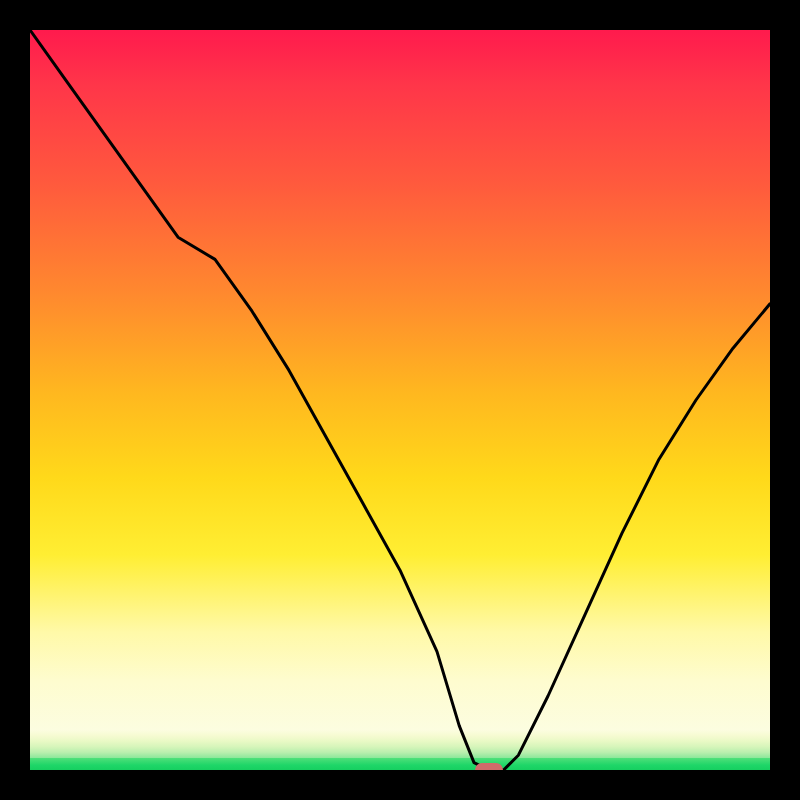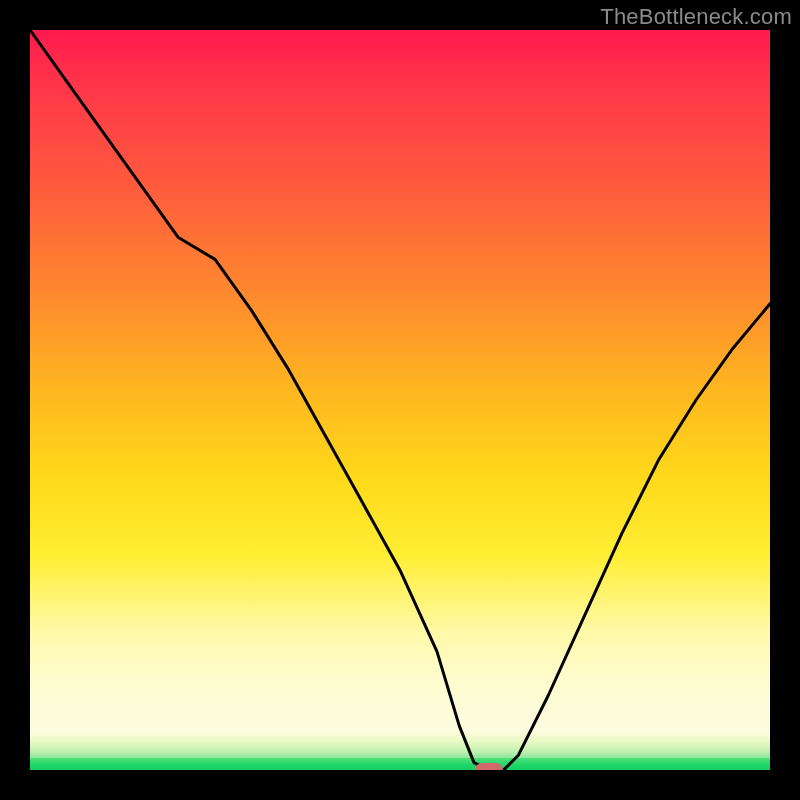--- a/index.html
+++ b/index.html
@@ -99,21 +99,20 @@
     color: #8a8a8a;
     font-size: 22px;
     letter-spacing: 0.2px;
     user-select: none;
   }
 </style>
 </head>
 <body>
 
 <div class="frame">
-  <div class="watermark">TheBottleneck.com</div>
 
   <div class="plot">
     <div class="grad-main"></div>
     <div class="grad-band"></div>
     <div class="grad-floor"></div>
 
     <svg class="curve" viewBox="0 0 740 740" preserveAspectRatio="none">
       <path fill="none" stroke="#000" stroke-width="3" stroke-linejoin="round" stroke-linecap="round" d="M 0.0 0.0 L 37.0 51.8 L 74.0 103.6 L 111.0 155.4 L 148.0 207.2 L 185.0 229.4 L 222.0 281.2 L 259.0 340.4 L 296.0 407.0 L 333.0 473.6 L 370.0 540.2 L 407.0 621.6 L 429.2 695.6 L 444.0 732.6 L 458.8 740.0 L 473.6 740.0 L 488.4 725.2 L 518.0 666.0 L 555.0 584.6 L 592.0 503.2 L 629.0 429.2 L 666.0 370.0 L 703.0 318.2 L 740.0 273.8"></path>
     </svg>
 

